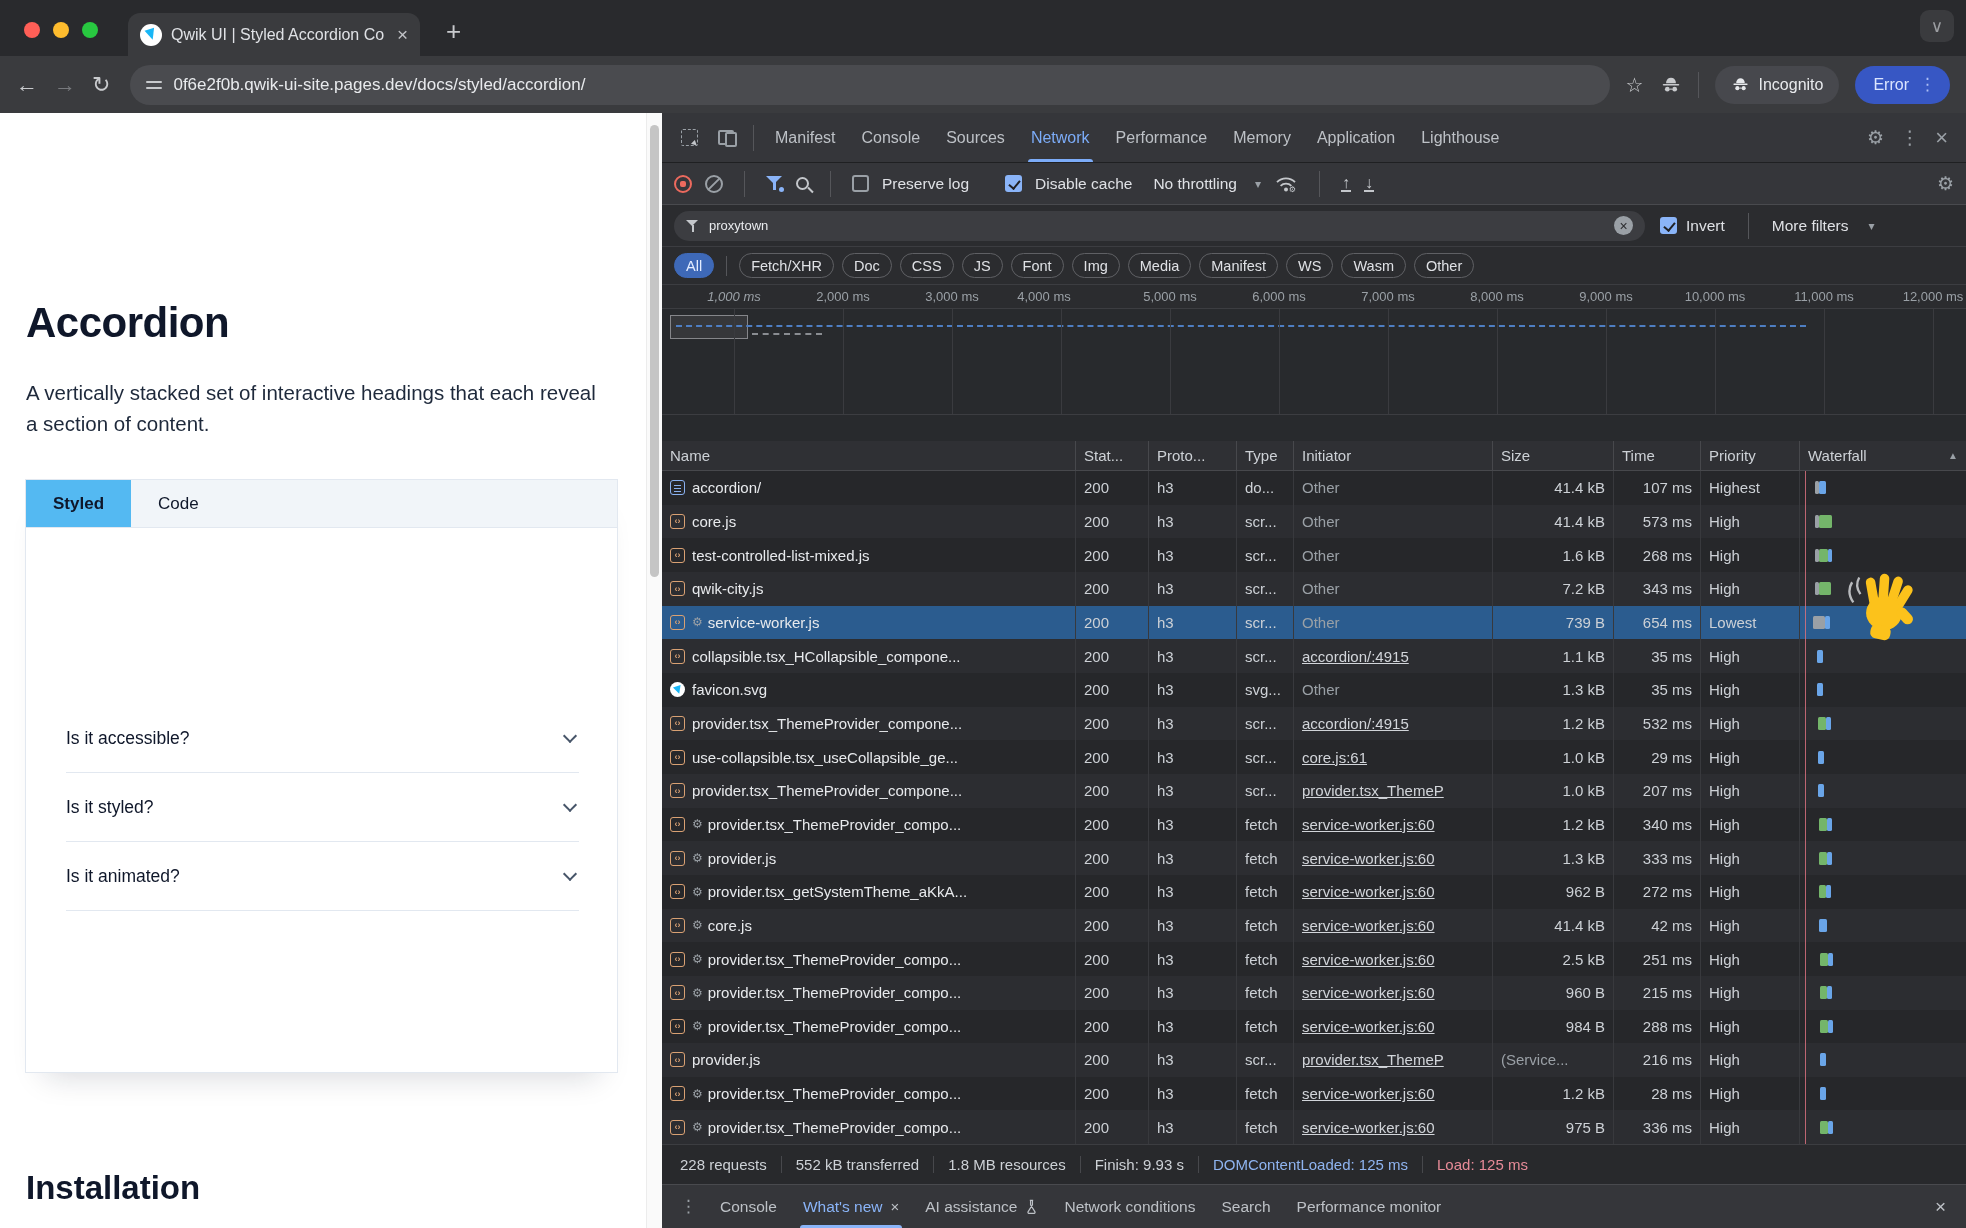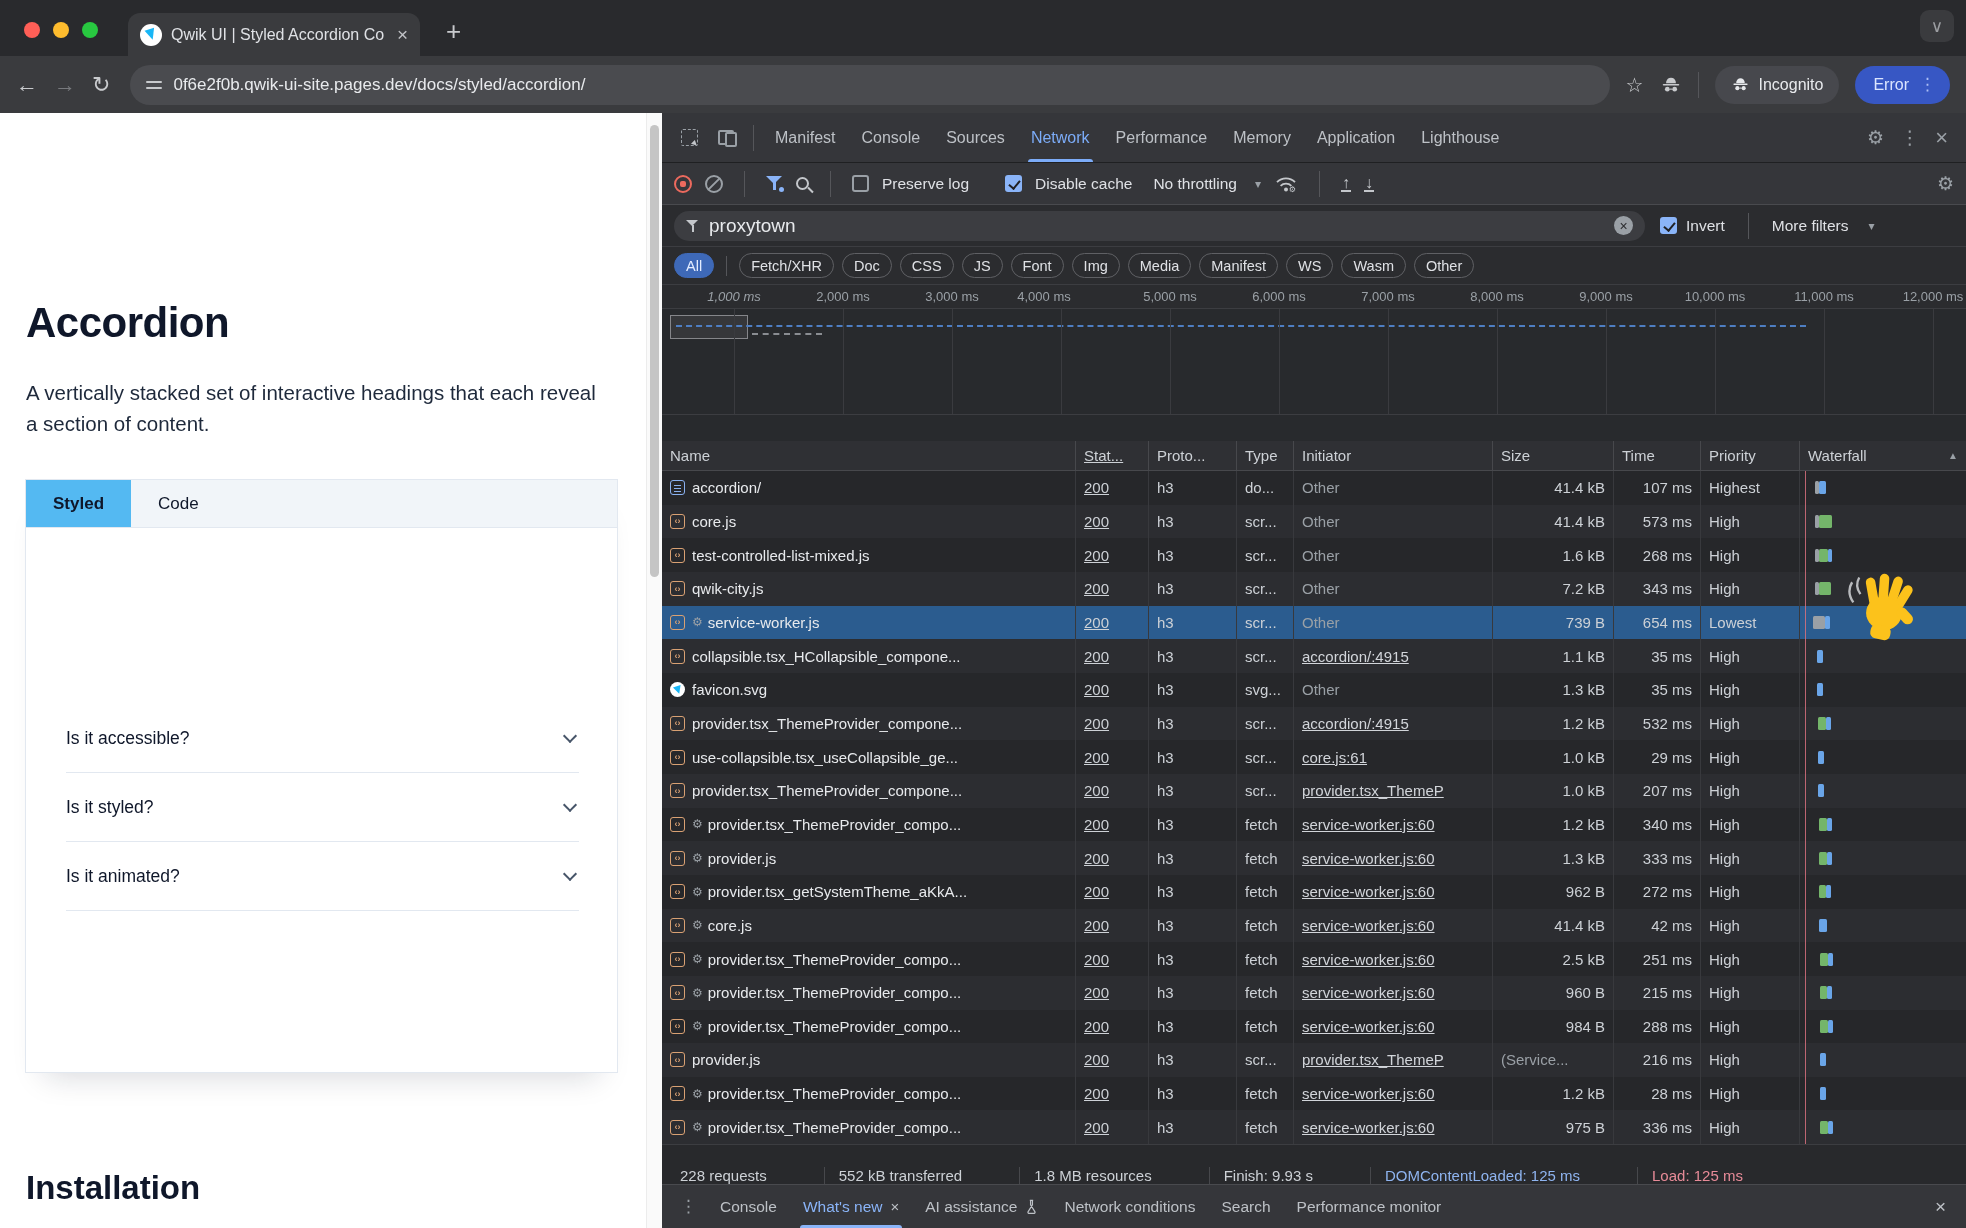--- a/index.html
+++ b/index.html
@@ -104,21 +104,21 @@
   .netbar-gear { margin-left:auto; }
 
   .dt-filterbar { height:42px; background:#2b2c2f; border-bottom:1px solid #3c3d41; display:flex;
          align-items:center; padding:0 12px; gap:15px; flex:none; }
   .filter-pill { width:971px; height:30px; background:#3c3d41; border-radius:15px; display:flex;
          align-items:center; padding:0 12px; gap:10px; }
   .funnel-sm { position:relative; width:13px; height:12px; flex:none; }
   .funnel-sm::before { content:""; position:absolute; top:0; left:0; border-left:6.5px solid transparent;
          border-right:6.5px solid transparent; border-top:6px solid #c4c7cb; }
   .funnel-sm::after { content:""; position:absolute; left:5.5px; top:5px; width:2px; height:7px; background:#c4c7cb; }
-  .filter-text { flex:1; font-size:19px; color:#e8eaed; }
+  .filter-text { flex:1; font-size:13px; color:#e8eaed; }
   .clear-x { width:19px; height:19px; border-radius:50%; background:#9aa0a6; color:#2b2c2f; font-size:14px;
          display:flex; align-items:center; justify-content:center; line-height:1; }
   .inv { display:flex; align-items:center; gap:9px; }
 
   .dt-chips { height:38px; background:#2b2c2f; border-bottom:1px solid #3c3d41; display:flex;
          align-items:center; padding:0 12px; gap:8px; flex:none; }
   .chip { height:25px; padding:0 11px; border-radius:13px; border:1px solid #5f6064; font-size:14.5px;
          color:#dfe1e5; display:flex; align-items:center; white-space:nowrap; }
   .chip.active { background:#3e69b8; border-color:#3e69b8; color:#e3ecff; }
   .chip-sep { width:1px; height:20px; background:#55565a; margin:0 4px; }
@@ -127,21 +127,21 @@
   .tick-label { position:absolute; top:4px; transform:translateX(-50%); font-size:13px; color:#9aa0a6; white-space:nowrap; }
   .dt-overview { height:106px; background:#282a2d; border-bottom:1px solid #3c3d41; position:relative; overflow:hidden; flex:none; }
   .gridline { position:absolute; top:0; bottom:0; width:1px; background:#3a3b3f; }
   .ov-sel { position:absolute; left:8px; top:6px; width:78px; height:24px; border:1px solid #85868a; background:rgba(160,160,160,0.12); }
   .ov-dash1 { position:absolute; left:14px; top:16px; width:1130px; border-top:2px dashed #4e7ec2; }
   .ov-dash2 { position:absolute; left:90px; top:24px; width:70px; border-top:2px dashed #8a8d92; }
 
   .dt-header { height:30px; background:#2f3034; display:flex; border-bottom:1px solid #47484c; color:#cdd1d6; flex:none;margin-top:26px; }
   .dt-header .cell { display:flex; align-items:center; padding:0 8px; border-left:1px solid #47484c; overflow:hidden; white-space:nowrap; }
   .dt-header .cell:first-child { border-left:none; }
-  .c-name { width:413px; } .c-status { width:73px;text-decoration:underline; } .c-proto { width:88px; } .c-type { width:57px; }
+  .c-name { width:413px; } .c-status { width:73px; } .c-proto { width:88px; } .c-type { width:57px; }
   .c-init { width:199px; } .c-size { width:121px; } .c-time { width:87px; } .c-pri { width:99px; }
   .c-wf { flex:1; min-width:0; }
   .sort-asc { margin-left:auto; font-size:10px; color:#9aa0a6; }
 
   .dt-rows { flex:1; display:flex; flex-direction:column; min-height:0; }
   .row { flex:1; display:flex; min-height:0; background:#26272a; }
   .row:nth-child(even) { background:#2c2d31; }
   .row.selected { background:#2b5c8f; }
   .row .cell { display:flex; align-items:center; padding:0 8px; border-left:1px solid #38393d;
          overflow:hidden; white-space:nowrap; color:#cdd1d6; }
@@ -164,21 +164,21 @@
   .nametext { overflow:hidden; text-overflow:ellipsis; }
   .row .c-wf { position:relative; }
   .row .c-wf::before { content:""; position:absolute; left:5px; top:0; bottom:0; width:1px; background:#d8717e; opacity:.85; }
   .wfbars { display:flex; align-items:center; height:100%; }
   .wfbar { height:13px; border-radius:1.5px; flex:none; }
   .wfbar.gray { background:#9aa0a6; }
   .wfbar.green { background:#74b56a; }
   .wfbar.blue { background:#6aa5e8; }
 
   .dt-statusbar { height:40px; background:#28292c; border-top:1px solid #3c3d41; display:flex;
-         align-items:flex-end; padding:0 4px; flex:none; color:#cdd1d6; font-size:15px;gap:43px; }
+         align-items:center; padding:0 4px; flex:none; color:#cdd1d6; font-size:15px; }
   .sb-item { padding:0 14px; white-space:nowrap; }
   .sb-item + .sb-item { border-left:1px solid #47484c; }
   .sb-item.blue { color:#8fb4f0; }
   .sb-item.red { color:#e78b98; }
 
   .dt-drawer { height:44px; background:#35363a; border-top:1px solid #494a4e; display:flex;
          align-items:center; padding:0 8px; flex:none; }
   .drawer-dots { color:#9aa0a6; font-size:17px; padding:0 10px; }
   .dr-tab { padding:0 13px; height:100%; display:flex; align-items:center; gap:8px; color:#bdc1c6;
          font-size:15.5px; position:relative; white-space:nowrap; }

